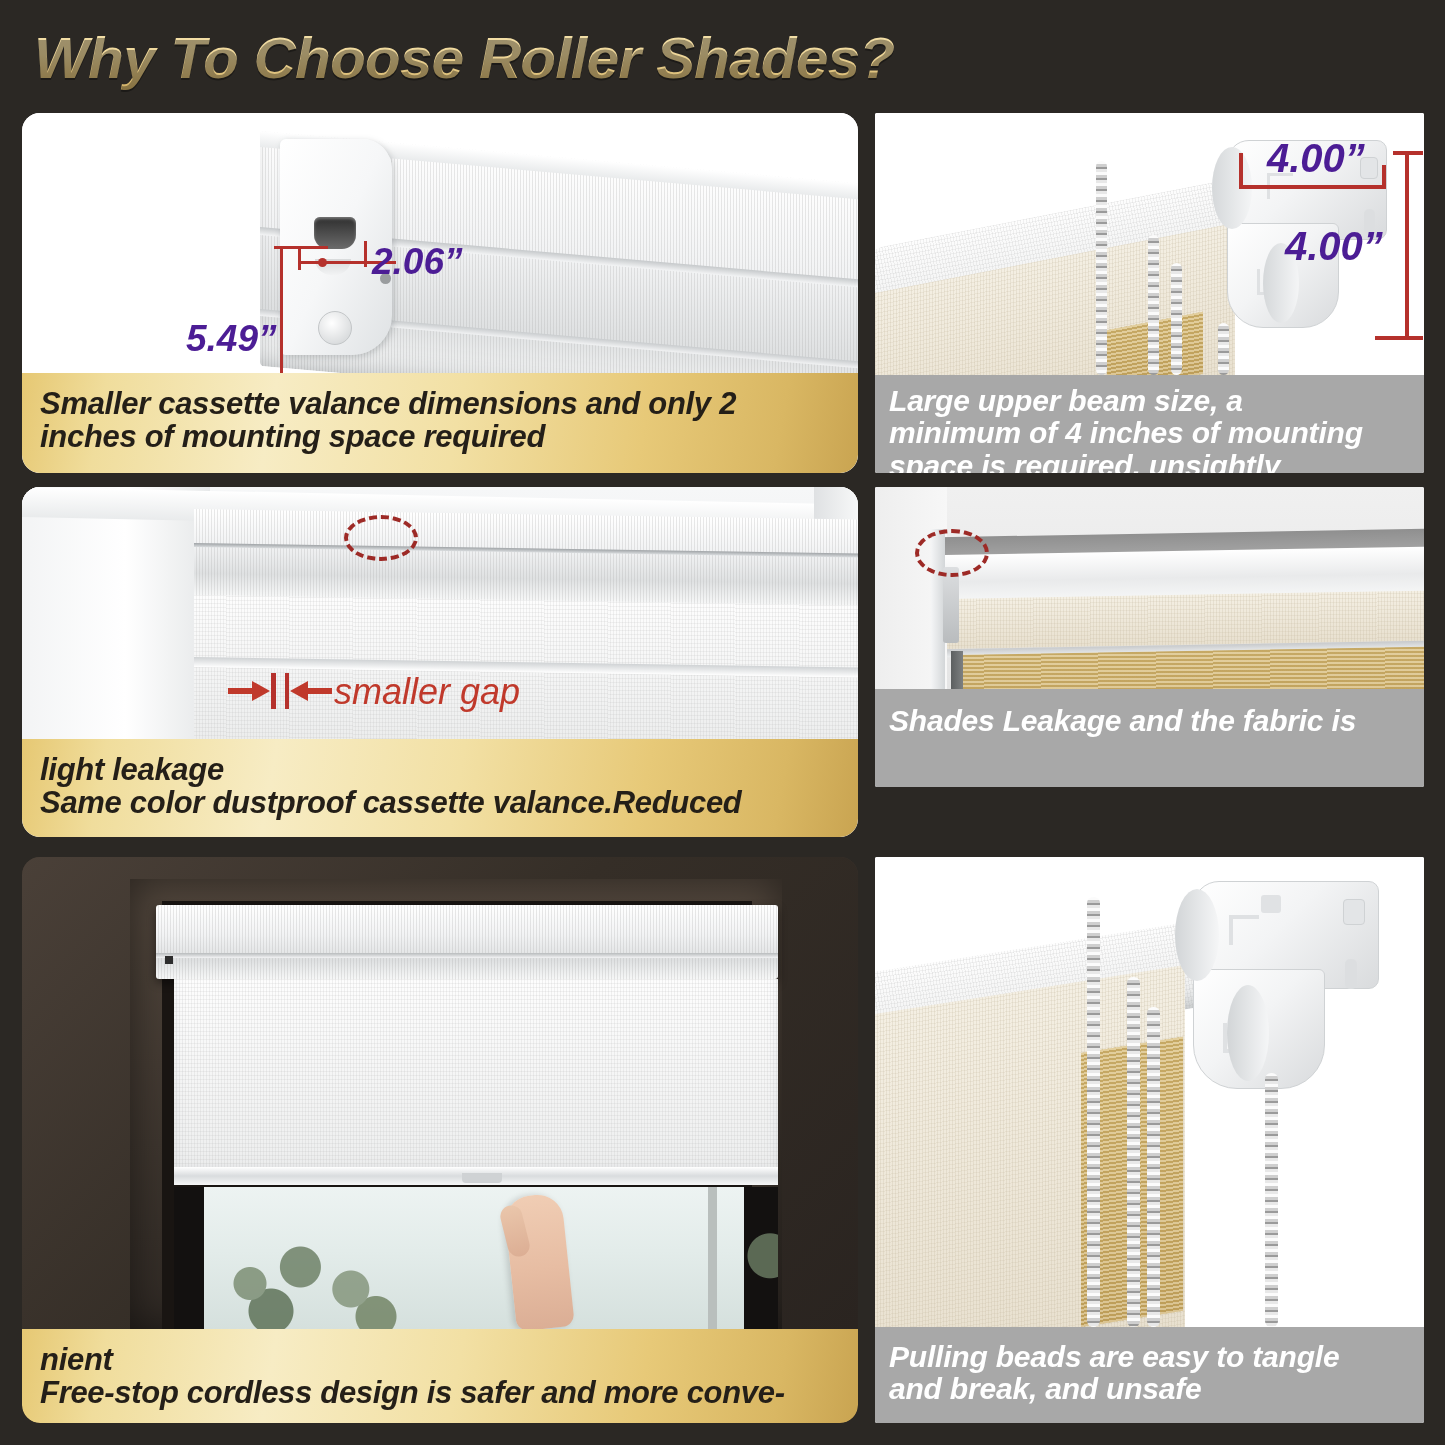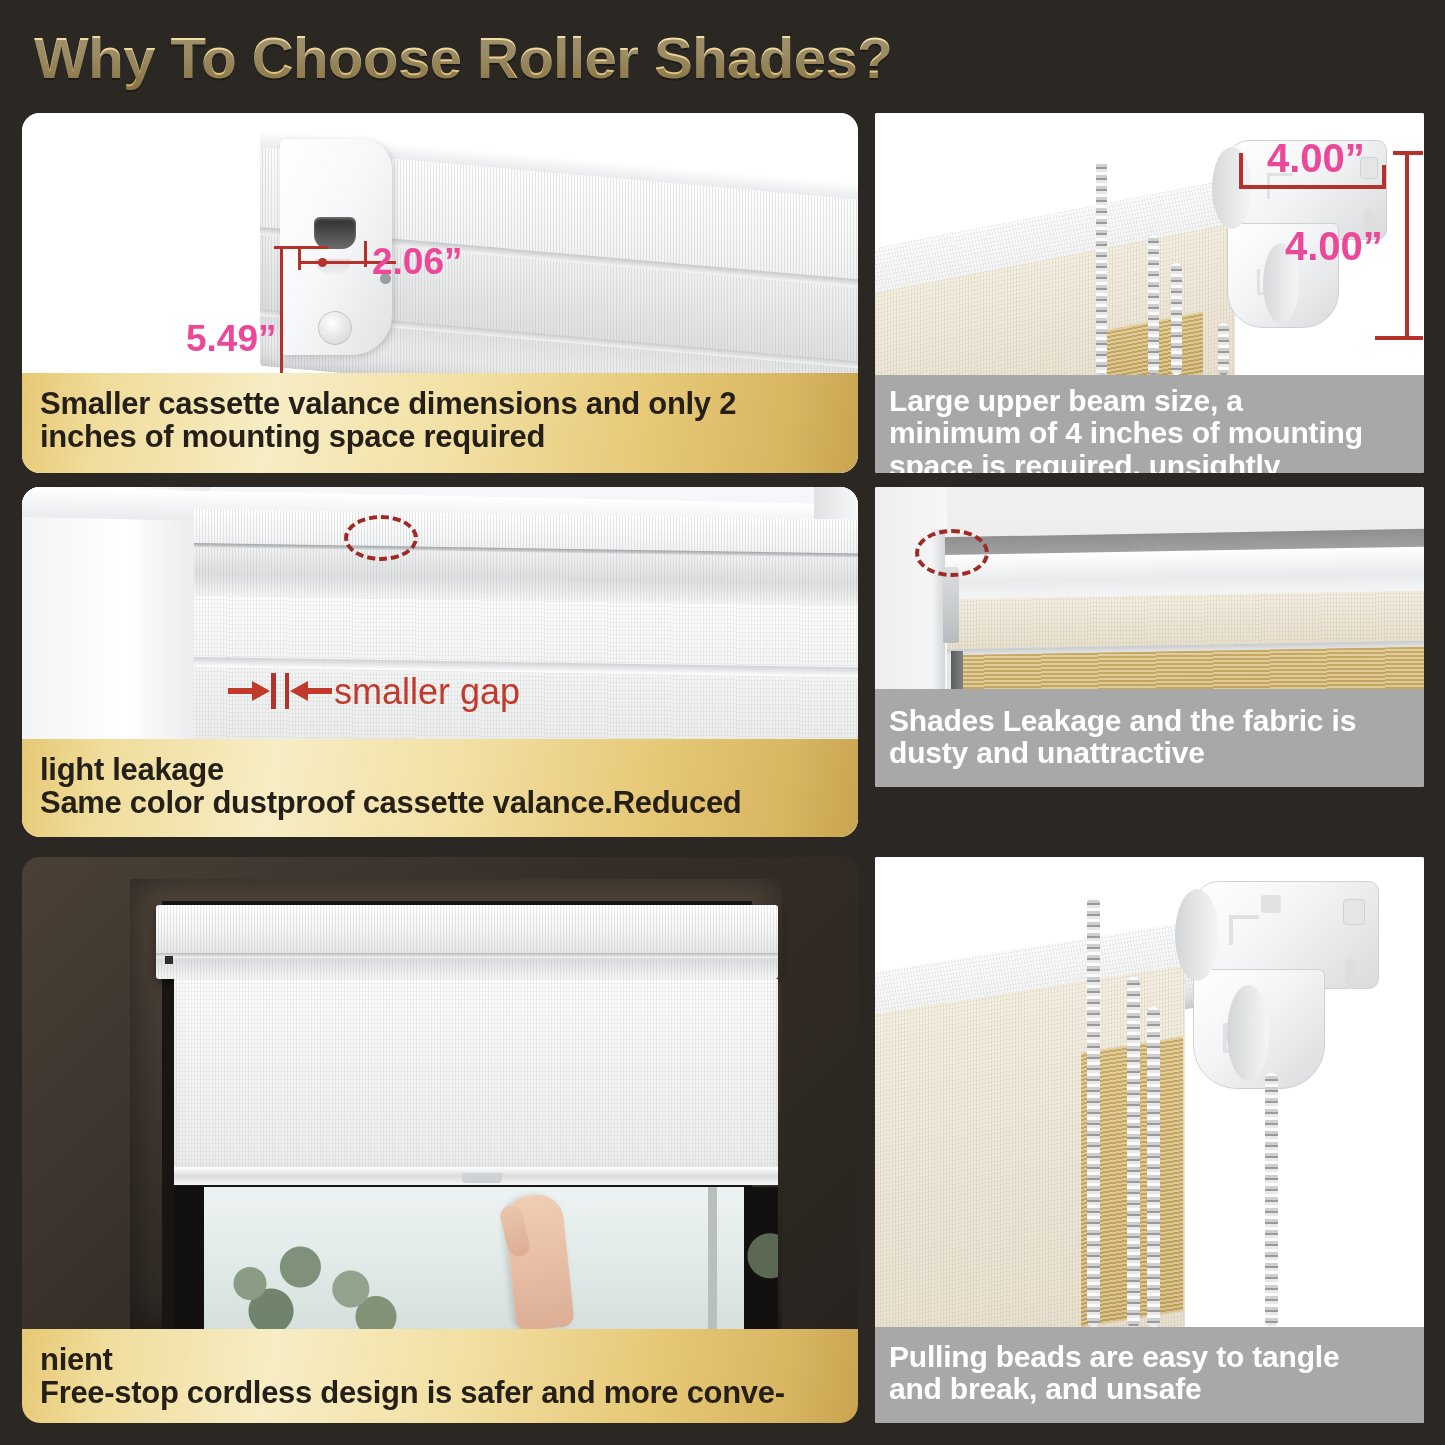--- a/index.html
+++ b/index.html
@@ -6,20 +6,21 @@
   html, body {
     width: 1445px; height: 1445px;
     background: #2a2723;
     font-family: "Liberation Sans", sans-serif;
     overflow: hidden;
   }
   #page {
     position: relative;
     width: 1445px; height: 1445px;
     background: #2b2824;
+    font-style: italic;
   }
 
   
   #title {
     position: absolute;
     left: 34px; top: 22px;
     width: 1000px; height: 72px;
     font-size: 58px;
     font-weight: bold;
     letter-spacing: -0.5px;
@@ -65,21 +66,21 @@
     font-size: 30px;
     letter-spacing: -0.2px;
   }
   .cap span { display:block; }
 
   
   .fill { position:absolute; left:0; top:0; width:100%; height:100%; }
 
   .dim-text {
     position: absolute;
-    color: #ec4899;
+    color: #4c1d95;
     font-weight: bold;
     white-space: nowrap;
     font-family: "Liberation Sans", sans-serif;
   }
   .dim-line { position:absolute; background:#b5312c; }
   .ann-text {
     position:absolute;
     color:#c0392b;
     white-space:nowrap;
     font-family:"Liberation Sans", sans-serif;
@@ -333,21 +334,20 @@
       </svg>
       <svg style="position:absolute; left:68px; top:219px;" width="40" height="24" viewBox="0 0 40 24">
         <path d="M40 9 L18 9 L18 2 L0 12 L18 22 L18 15 L40 15 Z" fill="#c0392b"></path>
       </svg>
       <div class="ann-text" style="left:112px; top:210px; font-size:36px;">Large gap</div>
     </div>
 
     <div class="cap gray" style="height:98px; padding-top:16px;">
       <div>
         <span>Shades Leakage and the fabric is</span>
-        <span>dusty and unattractive</span>
       </div>
     </div>
   </div>
 
   <div class="panel left" style="left:22px; top:857px; width:836px; height:566px; background:#3b332c;">
     <div class="photo" style="height:472px; background:linear-gradient(135deg,#4a4038 0%, #352e27 45%, #2a2420 100%);">
 
       <div style="position:absolute; left:108px; top:22px; width:652px; height:450px;
                   background:linear-gradient(180deg,#51463c,#2f2924);
                   box-shadow:inset 0 0 40px rgba(0,0,0,.5);"></div>

